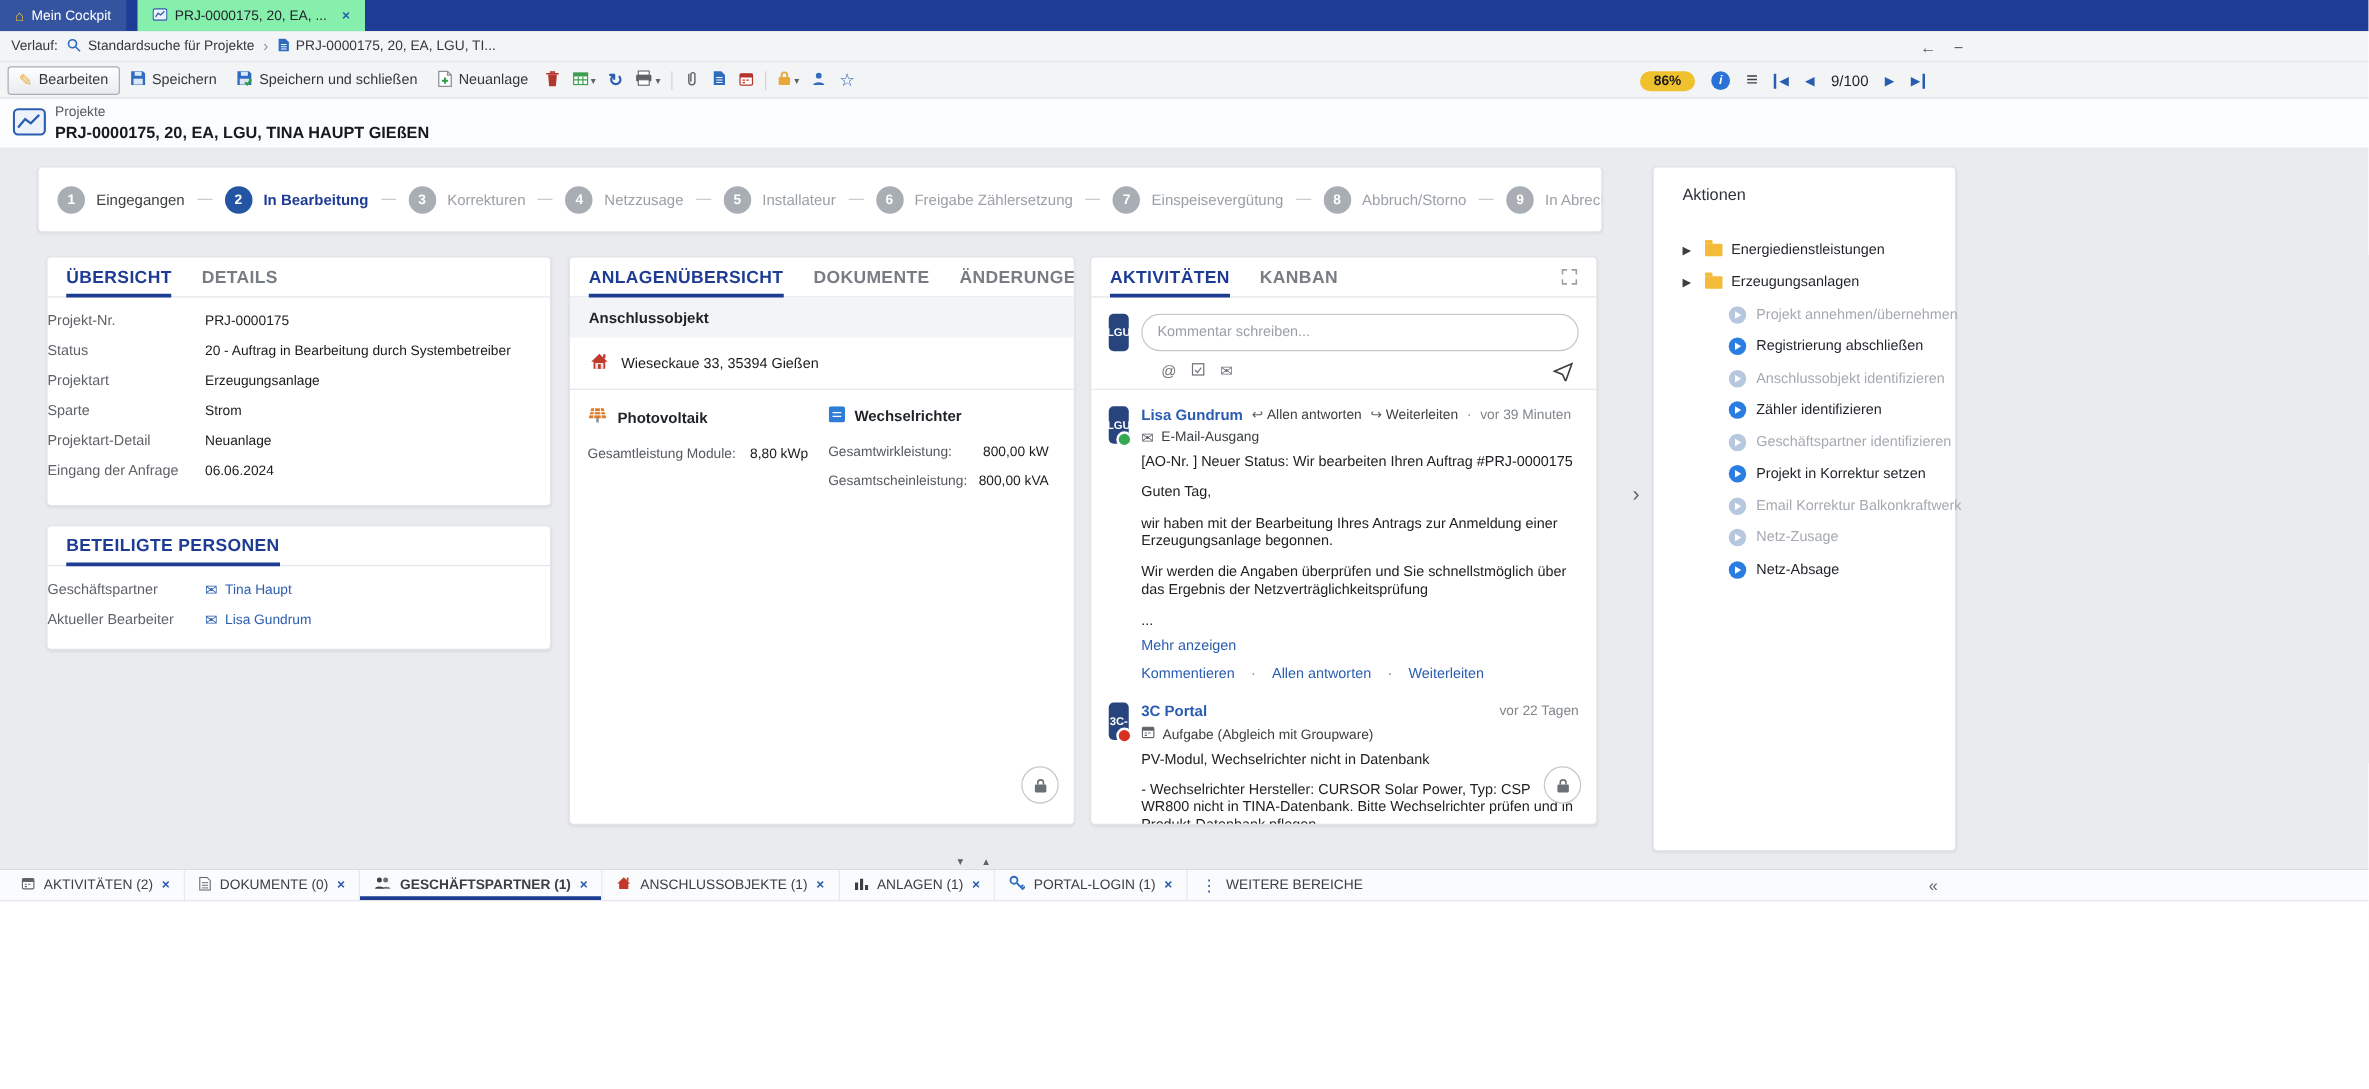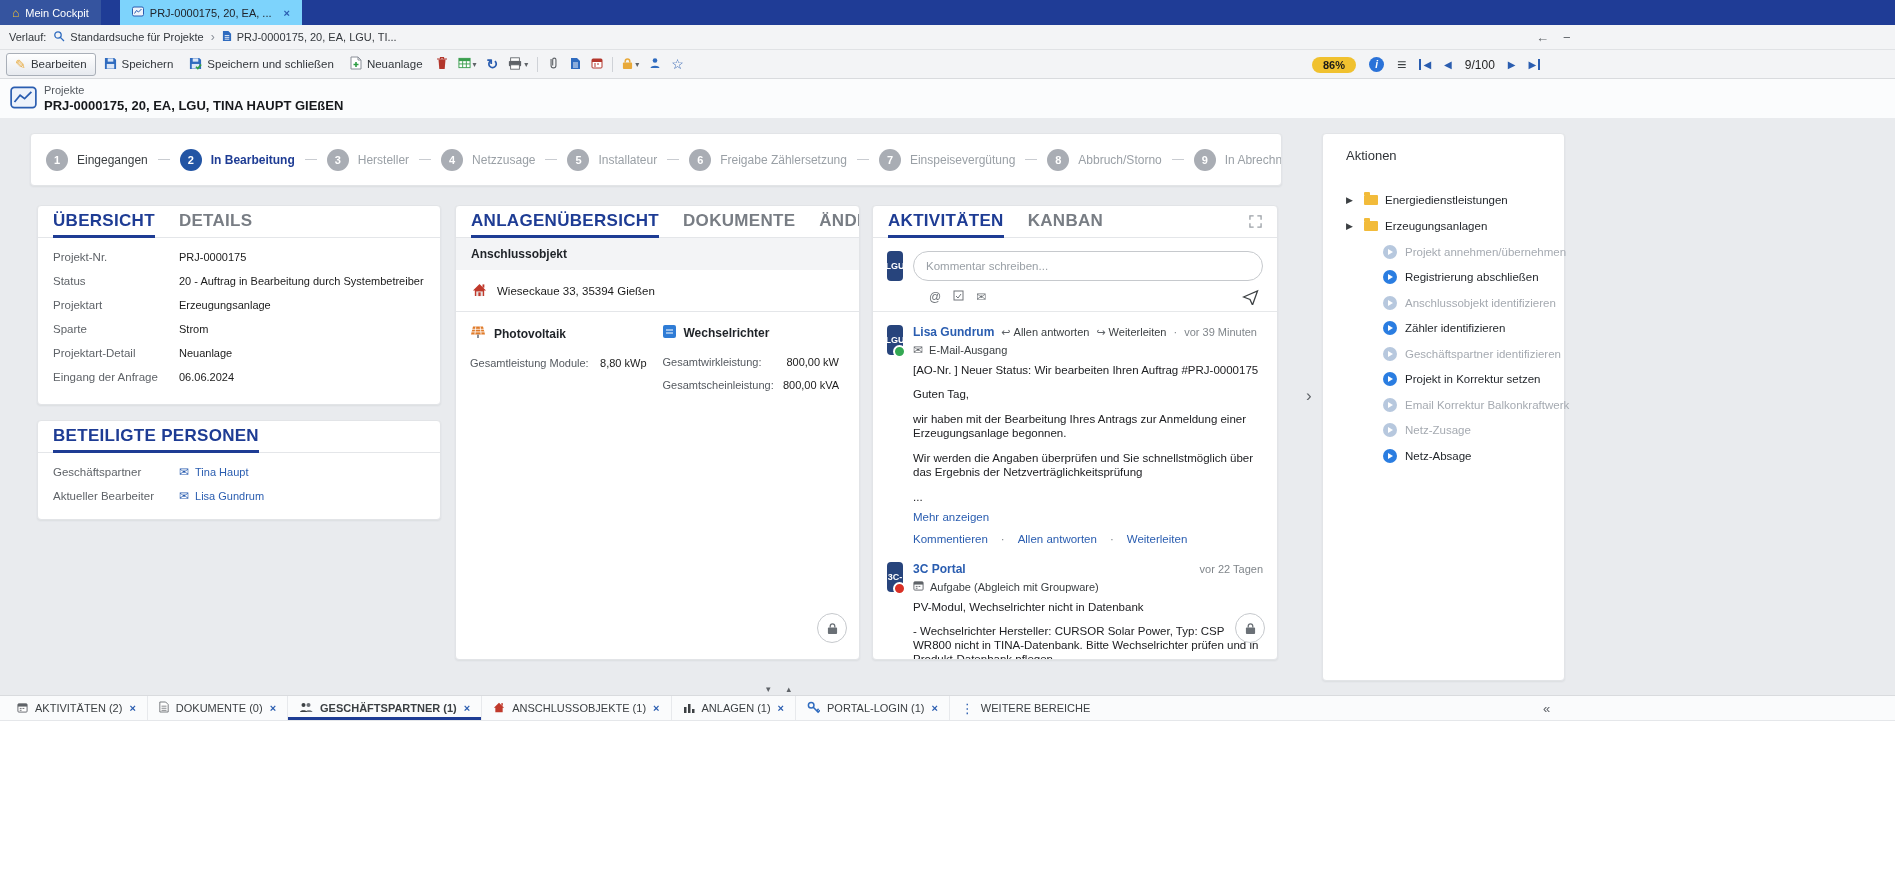--- a/index.html
+++ b/index.html
@@ -3,21 +3,21 @@
 <meta charset="utf-8">
 <style>
   html,body{margin:0;padding:0;}
   body{font-family:"Liberation Sans",sans-serif;}
   .app{position:relative;width:1895px;height:871px;background:#ffffff;overflow:hidden;font-size:12px;color:#222;}
 
   
   .topbar{position:absolute;top:0;left:0;width:100%;height:25px;background:#1f3c96;display:flex;align-items:stretch;box-sizing:border-box;}
   .wtab{display:flex;align-items:center;gap:6px;padding:0 12px;font-size:11px;cursor:default;}
   .wtab.cockpit{background:#35549f;color:#fff;}
-  .wtab.doc{background:#7dd3fc;color:#20242b;margin-left:19px;}
+  .wtab.doc{background:#86efac;color:#20242b;margin-left:9px;}
   .wtab .tabx{color:#2a5db0;font-weight:bold;font-size:11px;margin-left:6px;}
   .wtab.cockpit .homegl{color:#f2c230;font-size:12px;}
 
   
   .histbar{position:absolute;top:25px;left:0;width:100%;height:25px;background:#f3f4f6;border-bottom:1px solid #e0e2e5;display:flex;align-items:center;padding:0 9px;box-sizing:border-box;font-size:11px;color:#33373c;gap:7px;}
   .crumb{display:flex;align-items:center;gap:5px;}
   .chev{color:#8a8f98;font-size:12px;}
   .hist-right{position:absolute;left:1536px;top:0;height:25px;display:flex;align-items:center;gap:14px;color:#5f6368;font-size:13px;}
 
   
@@ -53,29 +53,29 @@
   .step{display:flex;align-items:center;gap:9px;white-space:nowrap;}
   .step-circle{width:22px;height:22px;border-radius:50%;background:#a9adb4;color:#fff;font-size:11px;font-weight:bold;display:flex;align-items:center;justify-content:center;flex:none;}
   .step-label{font-size:12px;color:#9aa0a6;}
   .step.done .step-label{color:#3c4043;}
   .step.active .step-circle{background:#2355a4;}
   .step.active .step-label{color:#1e3c94;font-weight:bold;}
   .connector{flex:1;height:1px;background:#c9ccd1;margin:0 10px;min-width:12px;}
 
   
   .panel-tabs{height:31px;display:flex;align-items:stretch;gap:24px;padding:0 15px;border-bottom:1px solid #e4e6e9;}
-  .ptab{display:flex;align-items:center;font-size:17px;font-weight:bold;letter-spacing:.3px;color:#787d84;border-bottom:3px solid transparent;margin-bottom:-1px;white-space:nowrap;}
+  .ptab{display:flex;align-items:center;font-size:14px;font-weight:bold;letter-spacing:.3px;color:#787d84;border-bottom:3px solid transparent;margin-bottom:-1px;white-space:nowrap;}
   .ptab.active{color:#1e3c94;border-bottom-color:#1e3c94;}
   .tabs-right{margin-left:auto;display:flex;align-items:center;}
 
   
   .ov-card{left:37px;top:87px;width:404px;height:200px;}
   .pers-card{left:37px;top:302px;width:404px;height:100px;}
   .fields{padding-top:7px;}
-  .fieldrow{display:flex;align-items:flex-start;padding:5px 8px 5px 15px;font-size:11.5px;line-height:14px;}
+  .fieldrow{display:flex;align-items:flex-start;padding:5px 8px 5px 0;font-size:11.5px;line-height:14px;}
   .flabel{width:126px;flex:none;color:#5f6368;}
   .fvalue{color:#1b1b1b;white-space:nowrap;font-size:11px;}
   .fvalue.link{color:#2a5db0;display:flex;align-items:center;gap:6px;}
   .envgl{color:#2a5db0;font-size:12px;}
 
   
   .plant-card{left:455px;top:87px;width:405px;height:455px;overflow:hidden;}
   .section-band{height:32px;background:#f3f4f6;display:flex;align-items:center;padding:0 15px;font-size:12px;font-weight:bold;color:#1f2328;}
   .addr-row{height:41px;display:flex;align-items:center;gap:10px;padding:0 16px;border-bottom:1px solid #e4e6e9;font-size:11.5px;color:#1b1b1b;}
   .plant-cols{display:flex;padding:13px 14px;gap:10px;}
@@ -304,21 +304,21 @@
         <span class="step-label">Eingegangen</span>
       </div>
       <div class="connector"></div>
       <div class="step active">
         <span class="step-circle">2</span>
         <span class="step-label">In Bearbeitung</span>
       </div>
       <div class="connector"></div>
       <div class="step">
         <span class="step-circle">3</span>
-        <span class="step-label">Hersteller</span>
+        <span class="step-label">Korrekturen</span>
       </div>
       <div class="connector"></div>
       <div class="step">
         <span class="step-circle">4</span>
         <span class="step-label">Netzzusage</span>
       </div>
       <div class="connector"></div>
       <div class="step">
         <span class="step-circle">5</span>
         <span class="step-label">Installateur</span>

